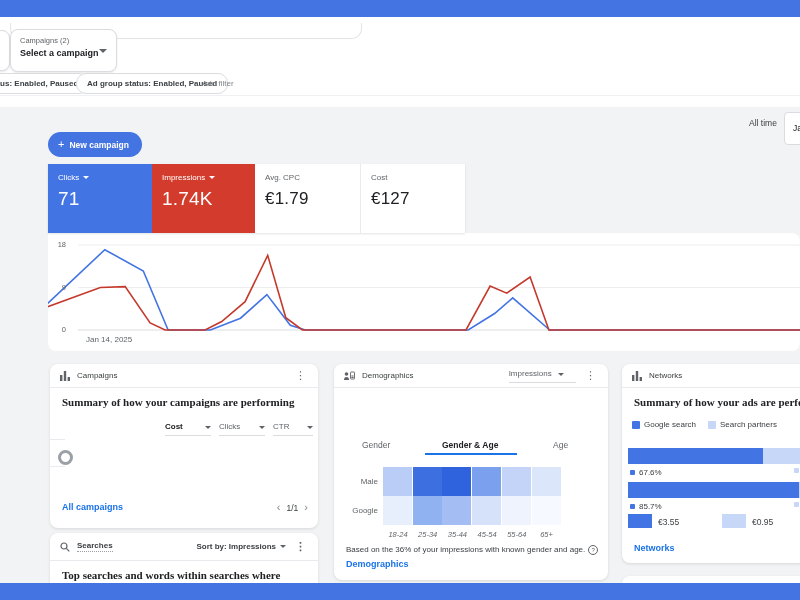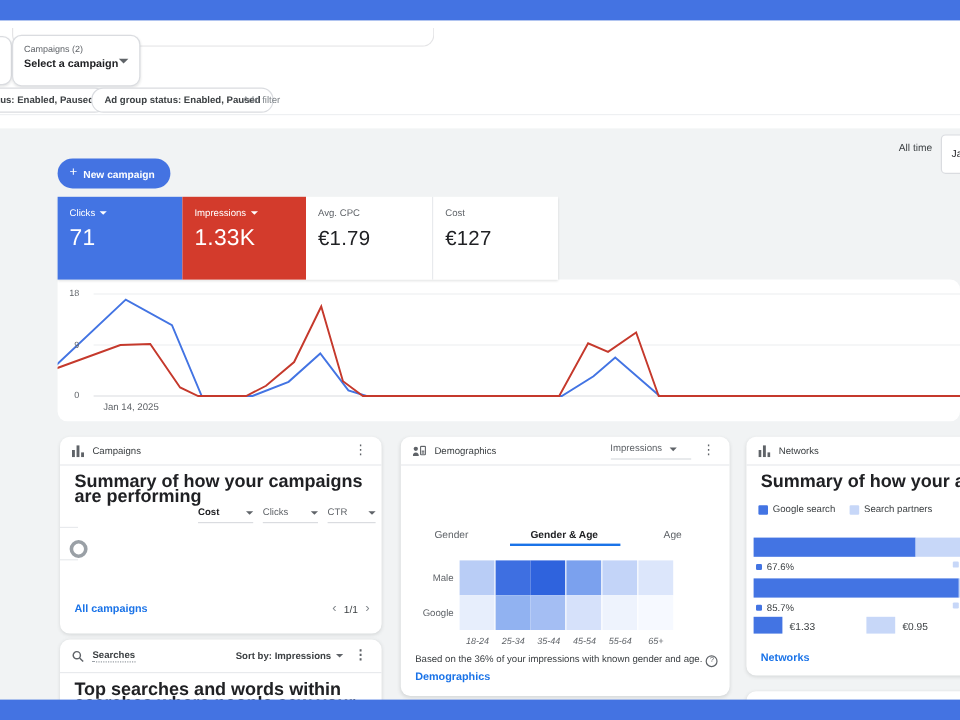--- a/index.html
+++ b/index.html
@@ -50,21 +50,21 @@
   
   .chart-panel{left:48px;top:233px;width:752px;height:118px;background:#fff;border-radius:0 8px 8px 8px;z-index:4;}
   .ytick{position:absolute;left:2px;width:16px;text-align:right;font-size:7.5px;color:#5f6368;}
   .x-label{position:absolute;left:38px;top:102px;font-size:8px;color:#5f6368;}
   
   .card{background:#fff;border-radius:8px;box-shadow:0 1px 3px rgba(60,64,67,.15);z-index:5;}
   .card-header{position:absolute;left:0;top:0;right:0;height:24px;border-bottom:1px solid #e8eaed;
                display:flex;align-items:center;padding:0 10px;box-sizing:border-box;gap:7px;}
   .card-title{font-size:8px;color:#3c4043;}
   .kebab{margin-left:auto;color:#5f6368;font-size:11px;line-height:1;cursor:pointer;padding:0 2px;}
-  .card-summary{position:absolute;left:12px;top:32px;font-size:15px;font-weight:bold;color:#202124;line-height:12px;}
+  .card-summary{position:absolute;left:12px;top:32px;font-size:11px;font-weight:bold;color:#202124;line-height:12px;font-family:Liberation Serif, serif;}
   .link{font-size:9px;font-weight:bold;color:#1a73e8;cursor:pointer;}
   .mini-dd{position:absolute;height:13px;border-bottom:1px solid #dadce0;font-size:8px;color:#5f6368;cursor:pointer;}
   .mini-dd .caret{position:absolute;right:0;top:4px;}
   .icon-svg{display:block;}
   
   .card-campaigns{left:50px;top:364px;width:268px;height:164px;}
   .row-line{position:absolute;left:0;width:15px;height:1px;background:#e8eaed;}
   .donut{position:absolute;left:8px;top:86px;width:9px;height:9px;border:3px solid #9aa0a6;border-radius:50%;}
   .pager{position:absolute;right:10px;top:138px;font-size:8.5px;color:#3c4043;display:flex;gap:6px;align-items:center;}
   .chev{color:#80868b;font-size:11px;line-height:1;cursor:pointer;}
@@ -133,21 +133,21 @@
           <span>Clicks</span>
         <span class="caret sm white"></span>
         </div>
       <div class="sc-value">71</div>
     </div>
     <div class="sc sc-impressions">
       <div class="sc-label">
           <span>Impressions</span>
         <span class="caret sm white"></span>
         </div>
-      <div class="sc-value">1.33K</div>
+      <div class="sc-value">1.74K</div>
     </div>
     <div class="sc sc-white">
       <div class="sc-label">Avg. CPC</div>
       <div class="sc-value">€1.79</div>
     </div>
     <div class="sc sc-white sc-cost">
       <div class="sc-label">Cost</div>
       <div class="sc-value">€127</div>
     </div>
   </div>
@@ -280,21 +280,21 @@
       <div class="seg" style="background:#c7d7f8;flex:1;"></div>
     </div>
     <div class="bar-label" style="top:138px;">
       <span class="sq sq5" style="background:#4374e3;"></span>
       <span>85.7%</span>
     </div>
     <div class="bar-label" style="top:138px;left:172px;">
       <span class="sq sq5" style="background:#c7d7f8;"></span>
     </div>
     <div class="cpc-box" style="left:6px;top:150px;background:#4374e3;"></div>
-    <div class="cpc-val" style="left:36px;top:153px;">€1.33</div>
+    <div class="cpc-val" style="left:36px;top:153px;">€3.55</div>
     <div class="cpc-box" style="left:100px;top:150px;background:#c7d7f8;"></div>
     <div class="cpc-val" style="left:130px;top:153px;">€0.95</div>
     <div class="abs link" style="left:12px;top:179px;">Networks</div>
   </div>
 
   <div class="abs card card-searches">
     <div class="card-header" style="height:28px;font-weight:bold;">
       <svg width="10" height="10" viewBox="0 0 10 10">
         <circle cx="4" cy="4" r="3" fill="none" stroke="#5f6368" stroke-width="1.2"></circle>
         <line x1="6.3" y1="6.3" x2="9.3" y2="9.3" stroke="#5f6368" stroke-width="1.2"></line>

